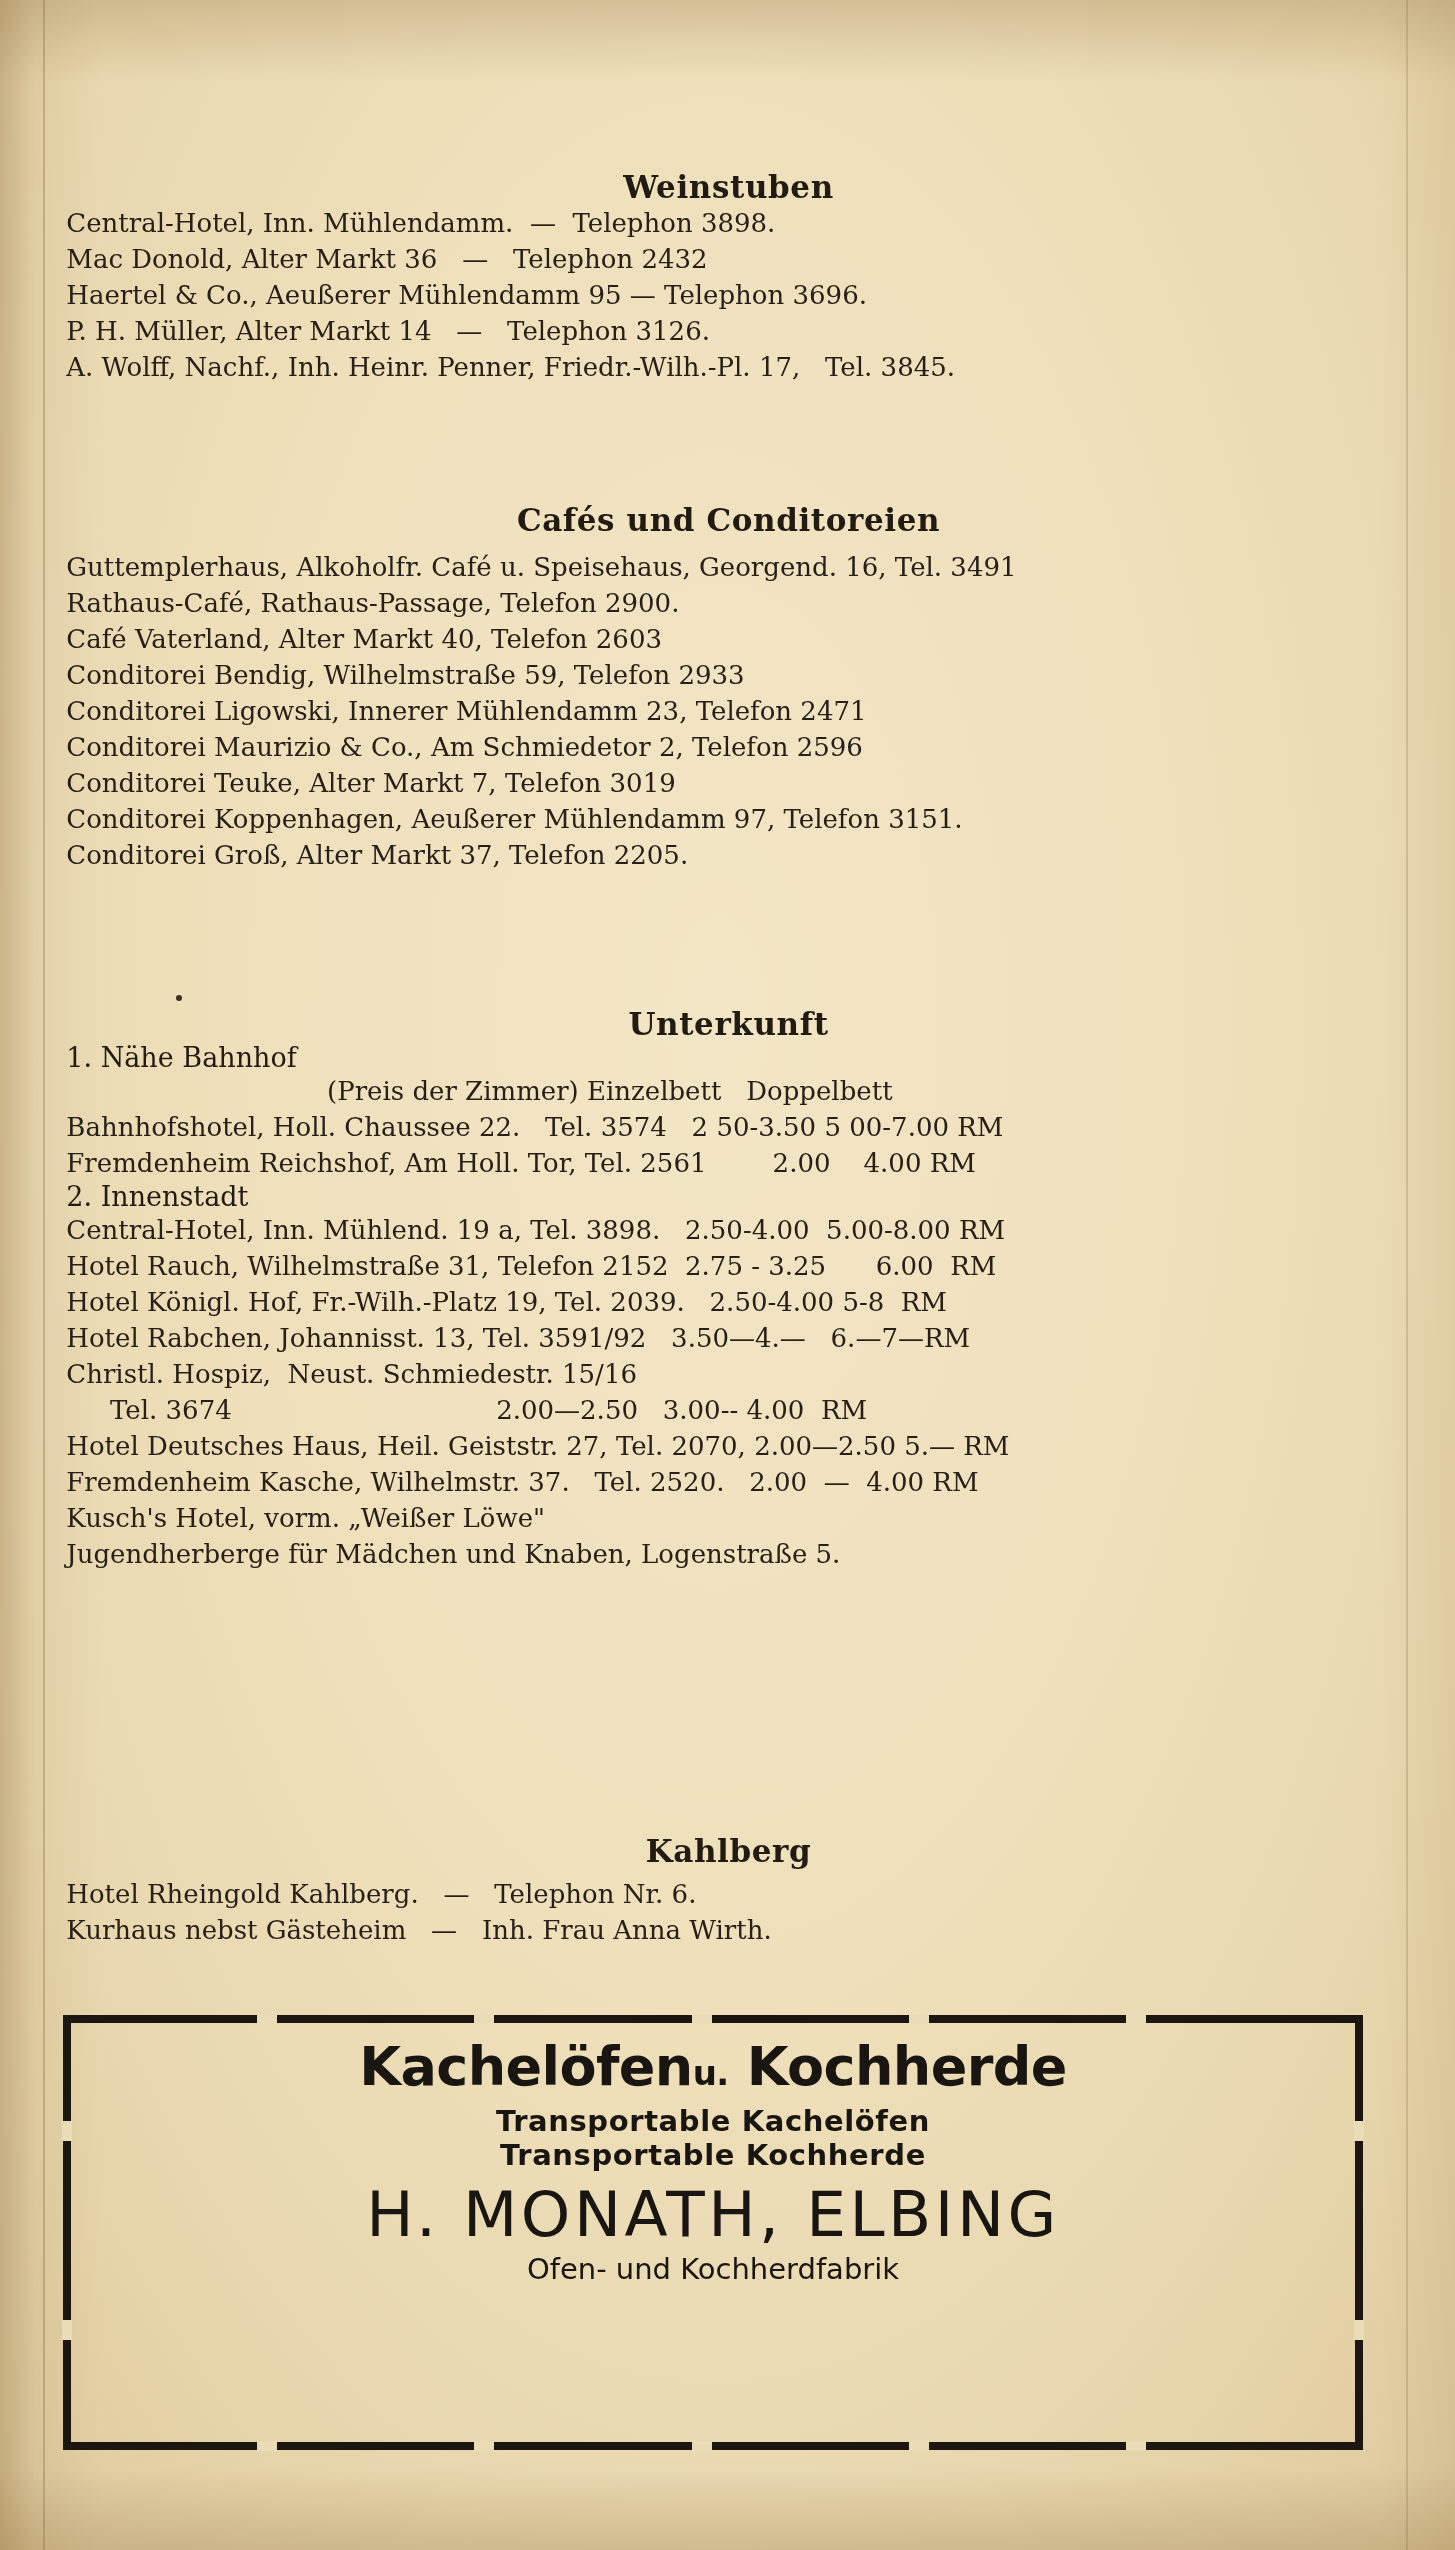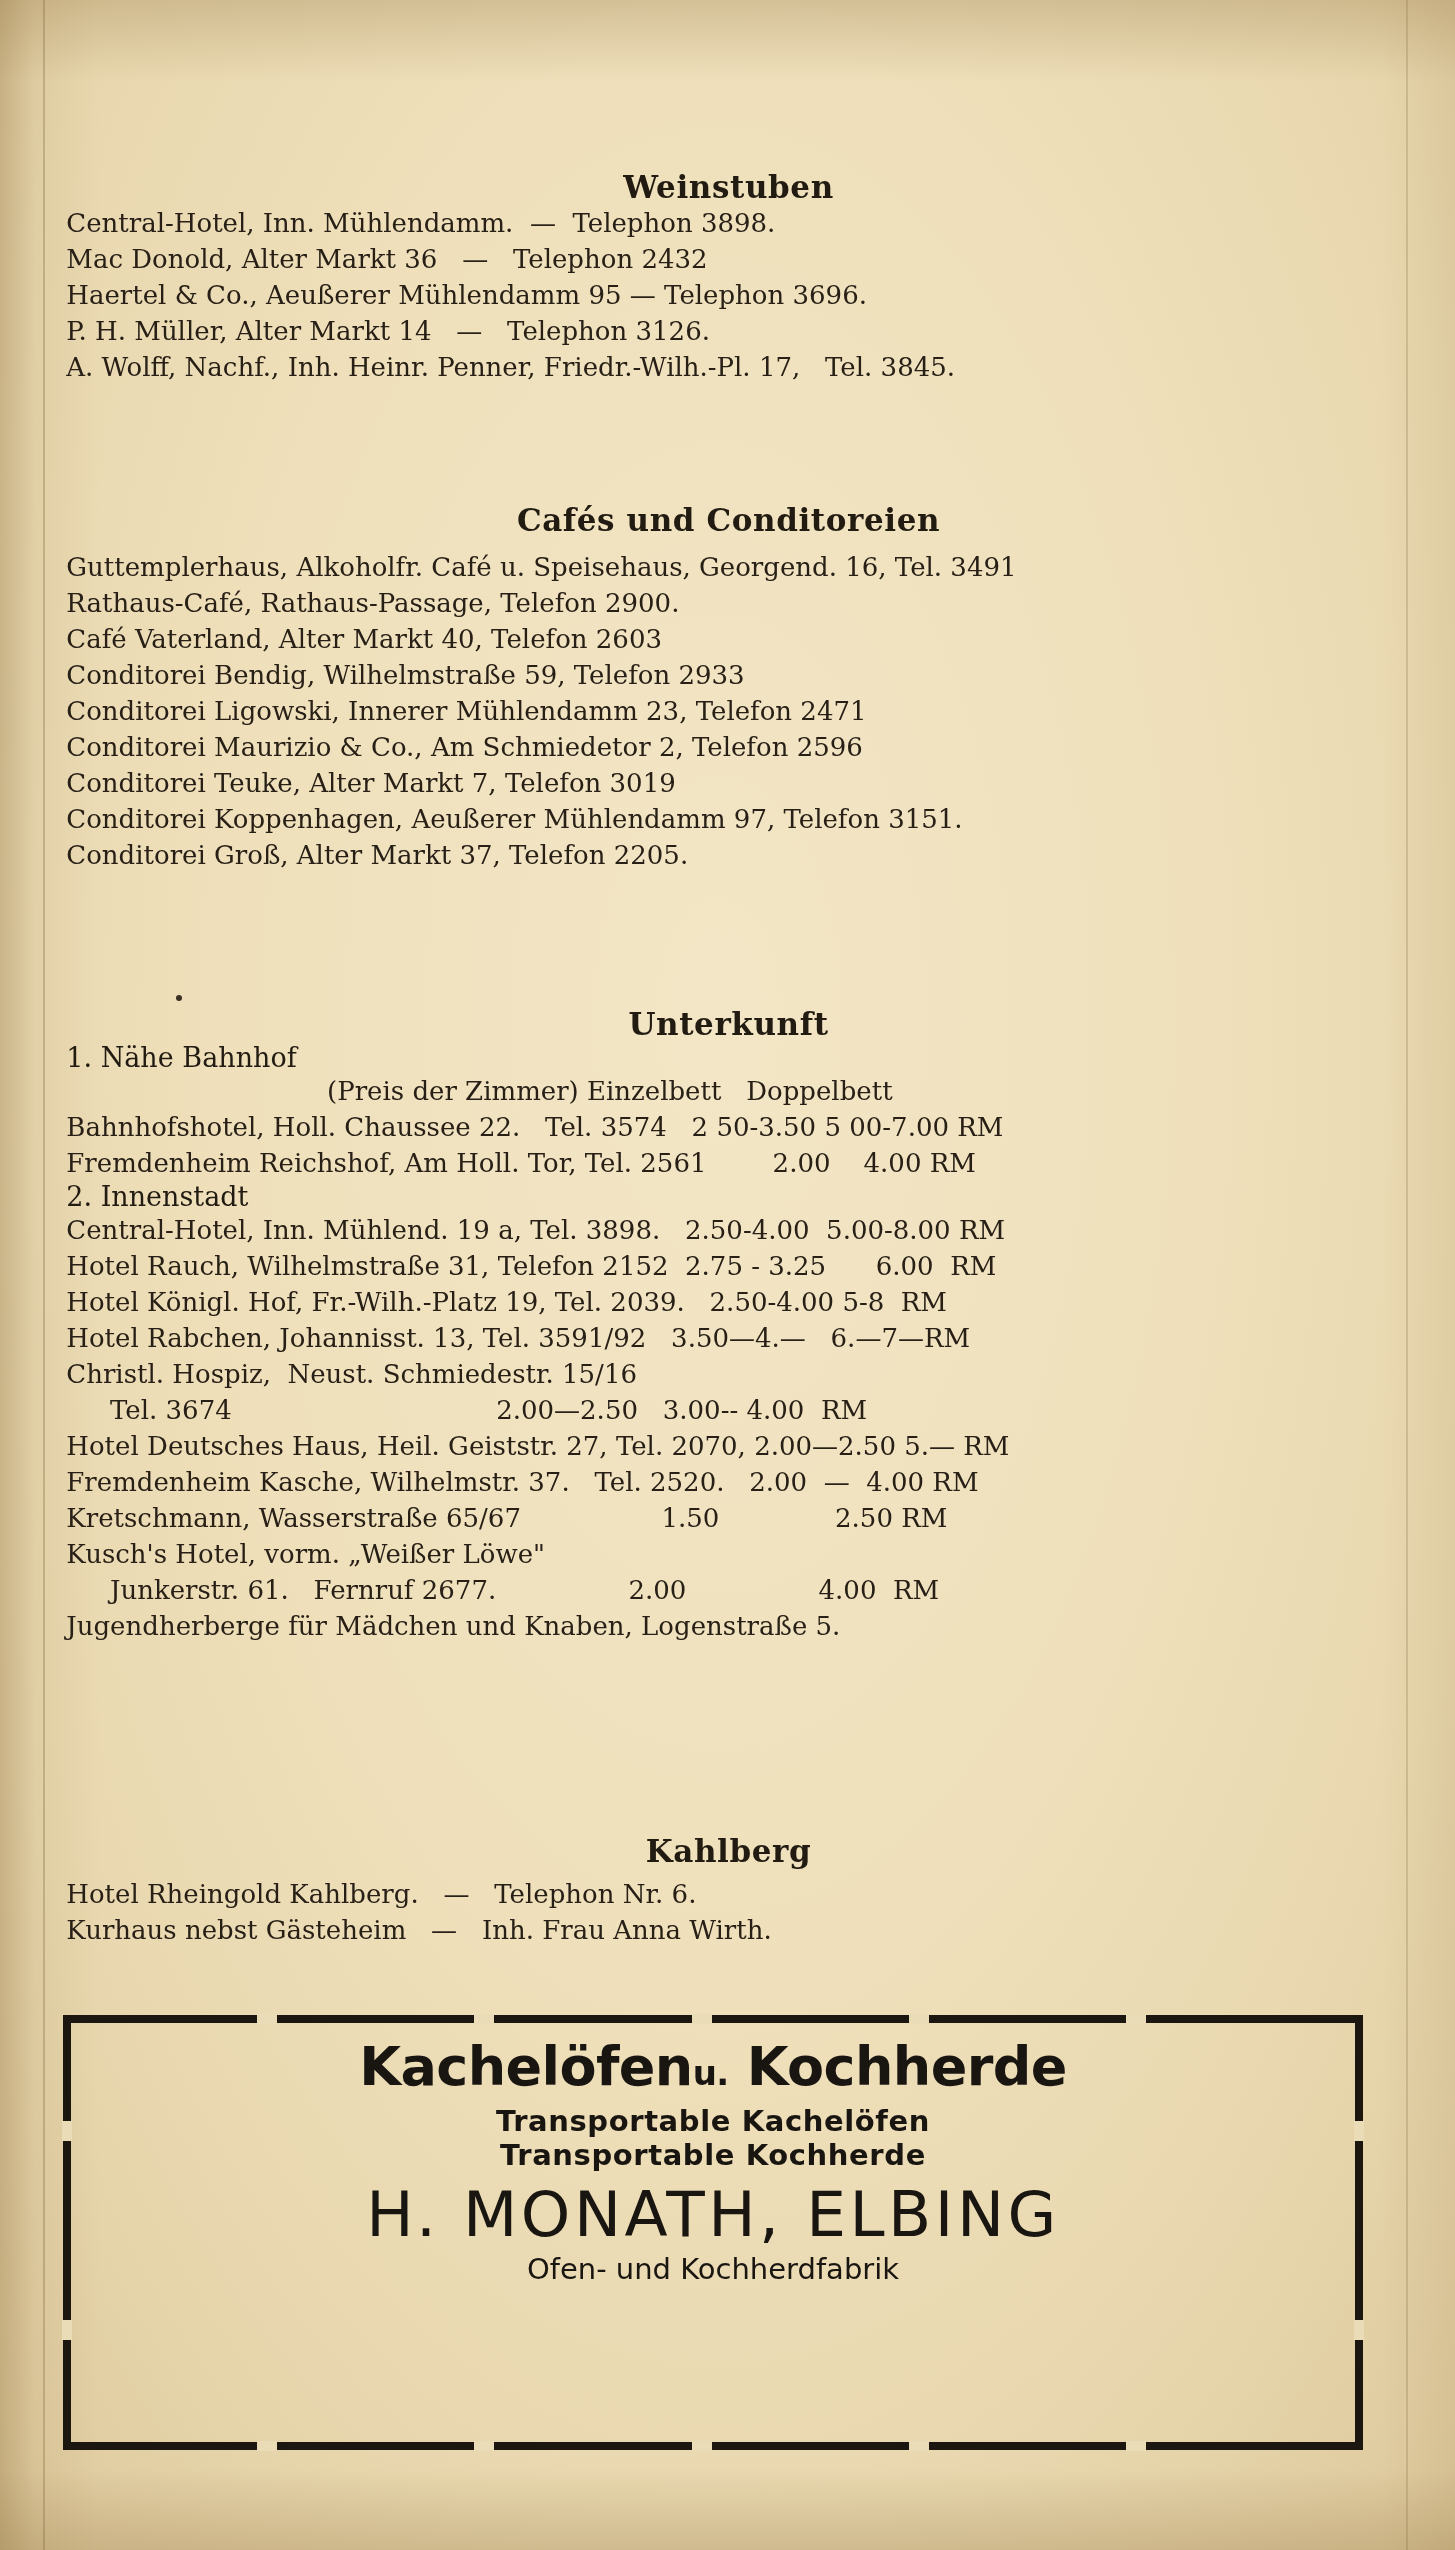--- a/index.html
+++ b/index.html
@@ -203,23 +203,21 @@
       <div class="line">Fremdenheim Reichshof, Am Holl. Tor, Tel. 2561        2.00    4.00 RM</div>
       <div class="subheading">2. Innenstadt</div>
       <div class="line">Central-Hotel, Inn. Mühlend. 19 a, Tel. 3898.   2.50-4.00  5.00-8.00 RM</div>
       <div class="line">Hotel Rauch, Wilhelmstraße 31, Telefon 2152  2.75 - 3.25      6.00  RM</div>
       <div class="line">Hotel Königl. Hof, Fr.-Wilh.-Platz 19, Tel. 2039.   2.50-4.00 5-8  RM</div>
       <div class="line">Hotel Rabchen, Johannisst. 13, Tel. 3591/92   3.50—4.—   6.—7—RM</div>
       <div class="line">Christl. Hospiz,  Neust. Schmiedestr. 15/16</div>
       <div class="line indent">Tel. 3674                                2.00—2.50   3.00-- 4.00  RM</div>
       <div class="line">Hotel Deutsches Haus, Heil. Geiststr. 27, Tel. 2070, 2.00—2.50 5.— RM</div>
       <div class="line">Fremdenheim Kasche, Wilhelmstr. 37.   Tel. 2520.   2.00  —  4.00 RM</div>
-      <div class="line">Kretschmann, Wasserstraße 65/67                 1.50              2.50 RM</div>
       <div class="line">Kusch's Hotel, vorm. „Weißer Löwe"</div>
-      <div class="line indent">Junkerstr. 61.   Fernruf 2677.                2.00                4.00  RM</div>
       <div class="line">Jugendherberge für Mädchen und Knaben, Logenstraße 5.</div>
     </div>
 
     <div class="col" style="top:1833px;">
       <div class="heading">Kahlberg</div>
       <div style="height:7px"></div>
       <div class="line">Hotel Rheingold Kahlberg.   —   Telephon Nr. 6.</div>
       <div class="line">Kurhaus nebst Gästeheim   —   Inh. Frau Anna Wirth.</div>
     </div>
 

